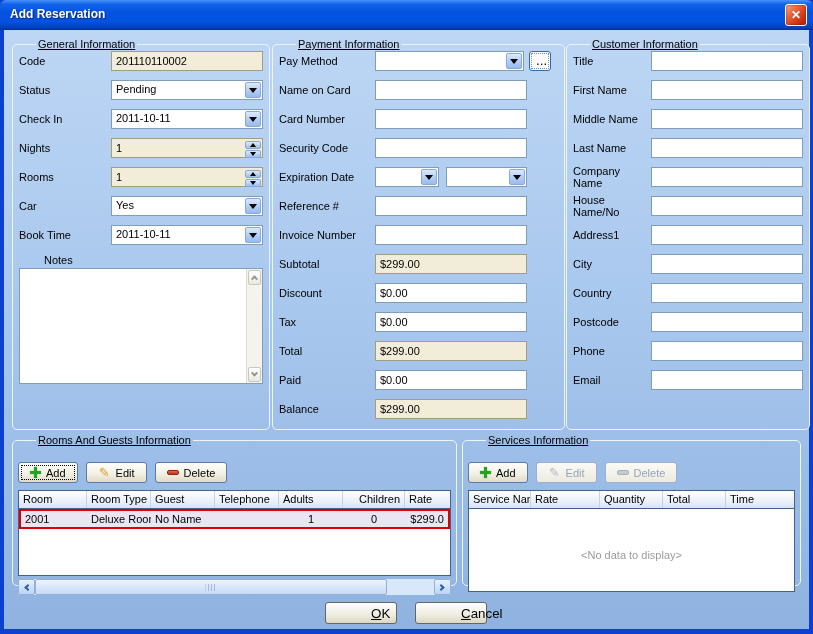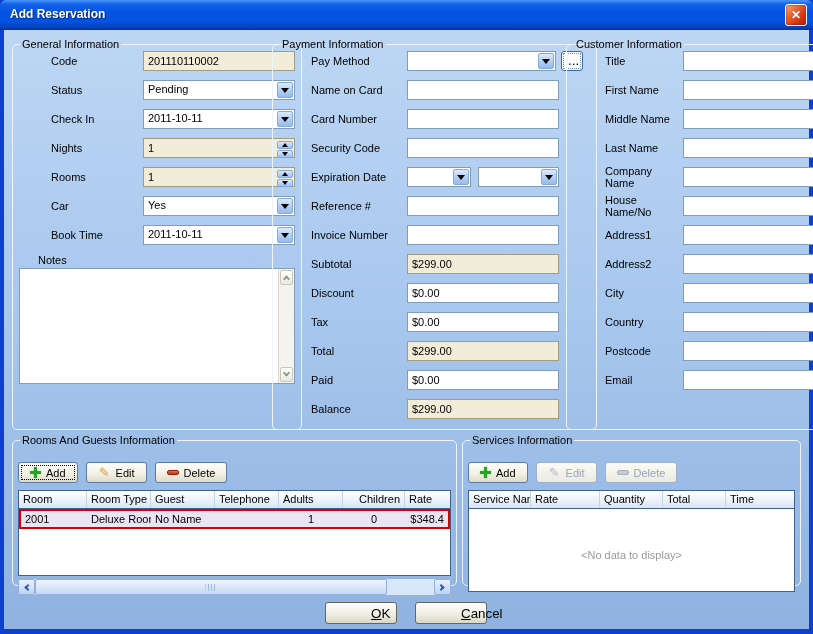--- a/index.html
+++ b/index.html
@@ -28,24 +28,24 @@
   }
   .content {
     position:absolute; top:30px; left:4px; right:4px; bottom:5px;
     background:linear-gradient(180deg,#bdd6f4 0%,#a9c8ee 45%,#8fb2e0 100%);
   }
   
   fieldset {
     position:absolute; margin:0; padding:1px 5px 4px 5px;
     border:1px solid #eef4fc; border-radius:5px;
   }
-  legend { padding:0 2px; margin-left:2px; }
+  legend { padding:0 2px; margin-left:18px;text-decoration:underline; }
   
   .frow { display:flex; align-items:center; height:20px; margin:0 1px 9px 1px; }
-  .flabel { flex:none;margin-left:32px; }
+  .flabel { flex:none; }
   .gen .flabel { width:92px; }
   .pay .flabel { width:96px; }
   .cust .flabel { width:78px; }
   .fctl { flex:1; display:flex; align-items:center; height:20px; }
   .pay .fctl { margin-right:31px; }
   .pay .fctl.wide { margin-right:7px; }
   input.txt, textarea {
     font-family:"Liberation Sans", sans-serif; font-size:11px;
   }
   input.txt {
@@ -72,21 +72,21 @@
   }
   .sbtn.up::after { content:""; border-left:3px solid transparent; border-right:3px solid transparent; border-bottom:4px solid #000; }
   .sbtn.down::after { content:""; border-left:3px solid transparent; border-right:3px solid transparent; border-top:4px solid #000; }
   
   .ellbtn {
     flex:none; width:22px; height:20px; margin-left:5px;
     border:1px solid #3a66b0; border-radius:3px; background:#fdfdfb;
     text-align:center; line-height:16px; outline:1px dotted #7090c0; outline-offset:-3px;
   }
   
-  .noteslabel { margin:0 1px 2px 8px;padding-left:12px; }
+  .noteslabel { margin:0 1px 2px 14px;padding-left:12px; }
   .notesbox { margin:0 1px; height:116px; border:1px solid #7f9db9; background:#fff; display:flex; }
   textarea { flex:1; min-width:0; border:none; resize:none; outline:none; padding:2px; }
   .vscroll { flex:none; width:16px; background:#f4f3ee; border-left:1px solid #dedcd2; display:flex; flex-direction:column; justify-content:space-between; }
   .vsbtn { height:15px; margin:1px; border:1px solid #c9c8bb; border-radius:2px; background:linear-gradient(#ffffff,#e9e8e0); display:flex; align-items:center; justify-content:center; }
   .chev { width:5px; height:5px; border-top:2px solid #95958a; border-right:2px solid #95958a; }
   .chev.up { transform:rotate(-45deg) translate(-1px,1px); }
   .chev.down { transform:rotate(135deg) translate(-1px,1px); }
   
   .btnrow { position:absolute; top:16px; left:5px; display:flex; gap:8px; }
   .xbtn {
@@ -388,39 +388,39 @@
           <input class="txt" value="" style="">
         </div>
     </div>
     <div class="frow">
       <span class="flabel">Address1</span>
       <div class="fctl">
           <input class="txt" value="" style="">
         </div>
     </div>
     <div class="frow">
-      <span class="flabel">Address2</span>
-      <div class="fctl">
-          <input class="txt" value="" style="">
-        </div>
-    </div>
-    <div class="frow">
       <span class="flabel">City</span>
       <div class="fctl">
           <input class="txt" value="" style="">
         </div>
     </div>
     <div class="frow">
       <span class="flabel">Country</span>
       <div class="fctl">
           <input class="txt" value="" style="">
         </div>
     </div>
     <div class="frow">
       <span class="flabel">Postcode</span>
+      <div class="fctl">
+          <input class="txt" value="" style="">
+        </div>
+    </div>
+    <div class="frow">
+      <span class="flabel">Phone</span>
       <div class="fctl">
           <input class="txt" value="" style="">
         </div>
     </div>
     <div class="frow">
       <span class="flabel">Email</span>
       <div class="fctl">
           <input class="txt" value="" style="">
         </div>
     </div>
@@ -454,21 +454,21 @@
         <span class="gth rc6" style="text-align:right">Children</span>
         <span class="gth rc7">Rate</span>
       </div>
       <div class="grow-selected">
         <span class="gcell rc1">2001</span>
         <span class="gcell rc2">Deluxe Roon</span>
         <span class="gcell rc3">No Name</span>
         <span class="gcell rc4"></span>
         <span class="gcell rc5">1</span>
         <span class="gcell rc6">0</span>
-        <span class="gcell rc7">$348.4</span>
+        <span class="gcell rc7">$299.0</span>
       </div>
     </div>
 
     <div class="hscroll">
       <span class="hsbtn">
           <span class="chevb left"></span>
         </span>
       <span class="hthumb"></span>
       <span class="hsbtn right">
           <span class="chevb right"></span>

